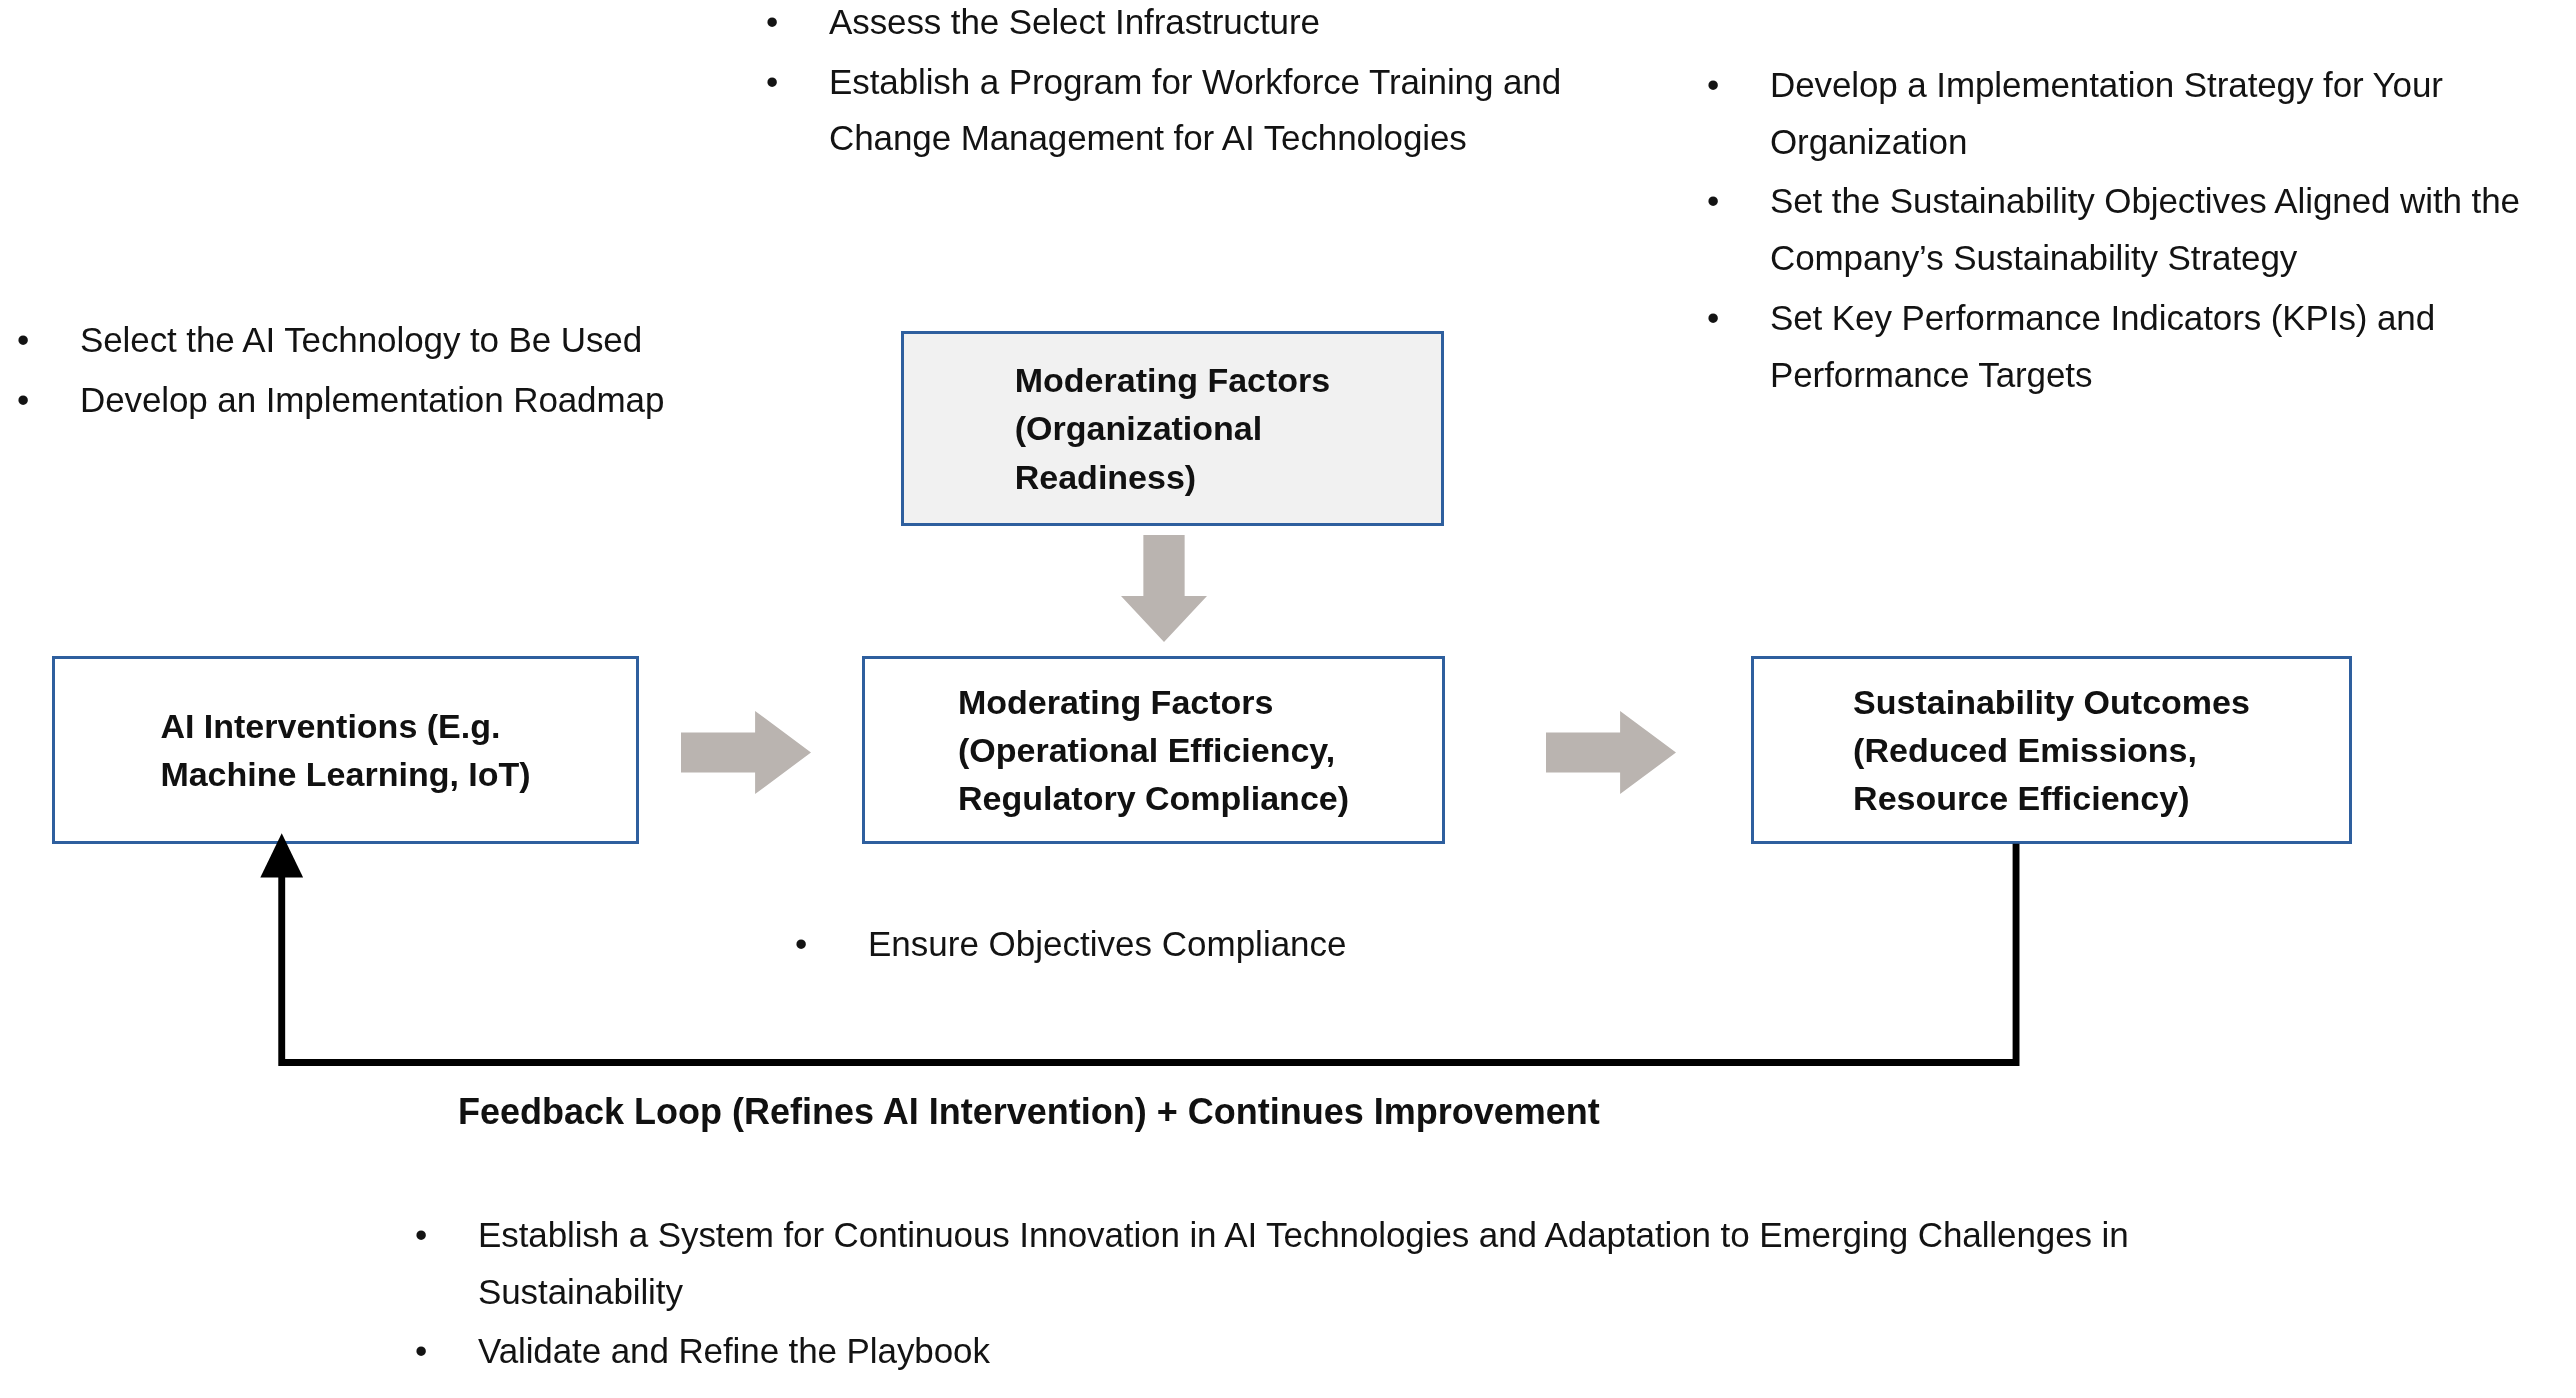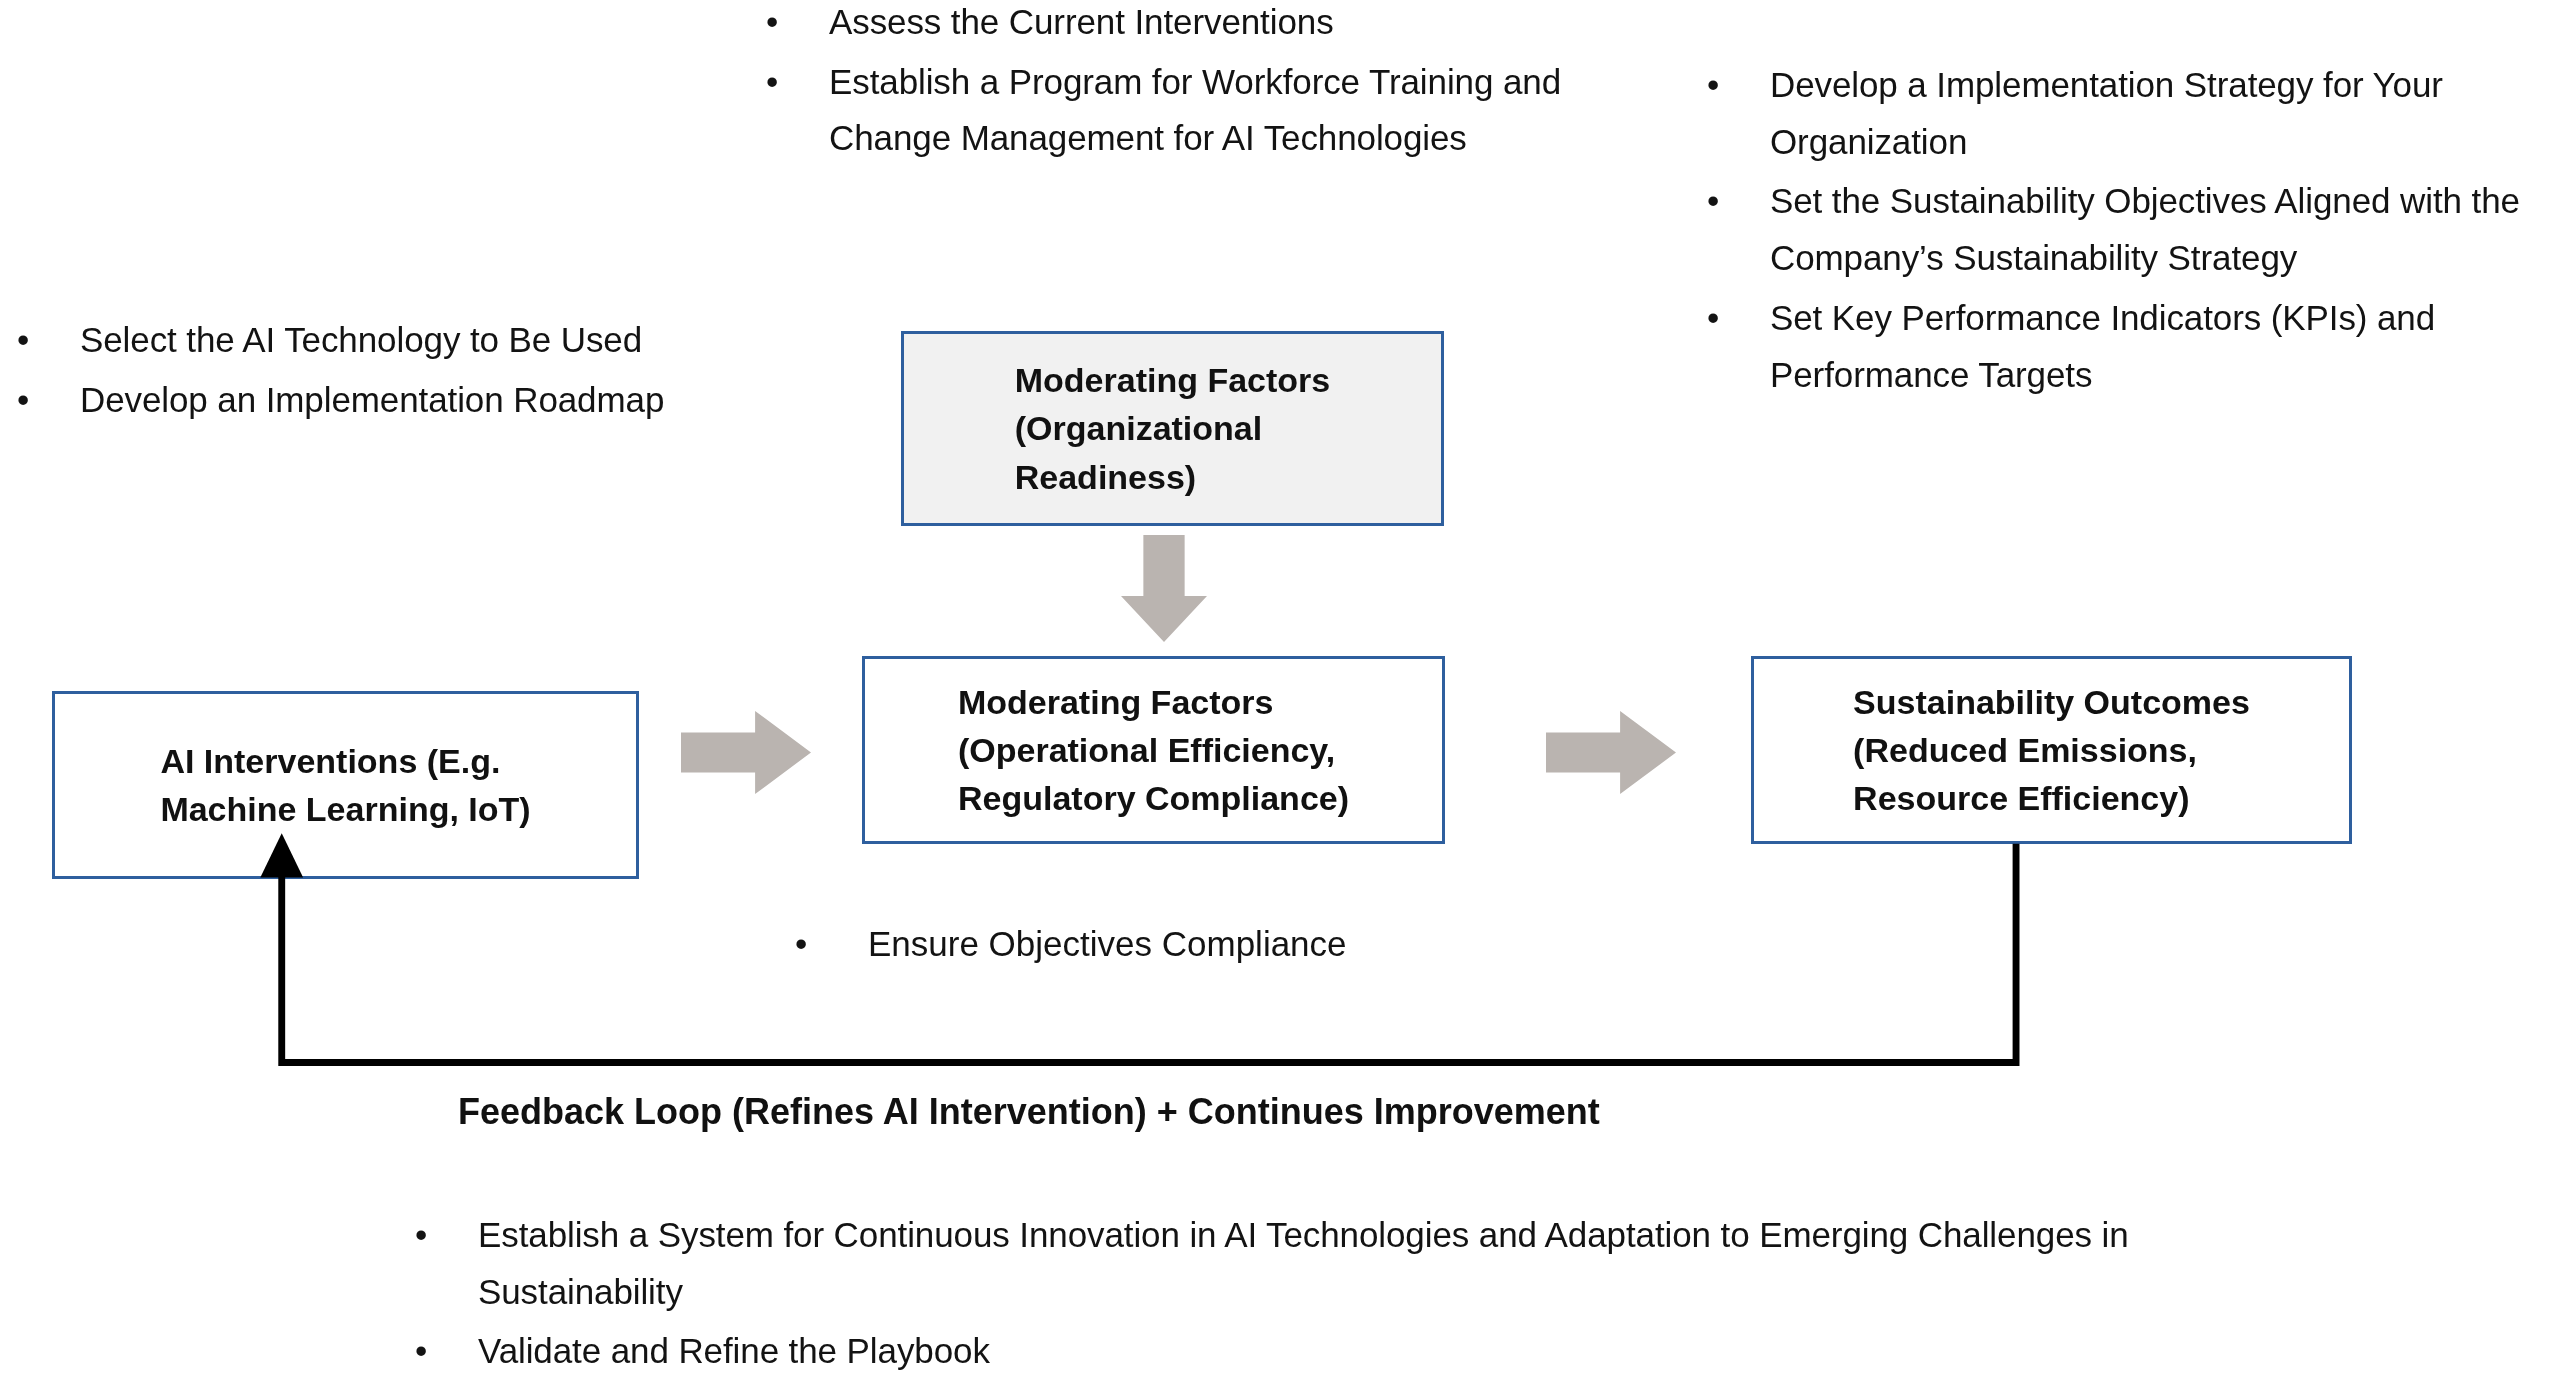--- a/index.html
+++ b/index.html
@@ -113,21 +113,21 @@
   }
 </style>
 </head>
 <body>
 
 <div id="canvas">
 
   <ul class="bullet-list" style="left:749px; top:-6.1px; width:818px;">
     <li class="bullet-item">
       <span class="dot">•</span>
-      <span>Assess the Current Interventions</span>
+      <span>Assess the Select Infrastructure</span>
     </li>
     <li class="bullet-item">
       <span class="dot">•</span>
       <span>Establish a Program for Workforce Training and Change Management for AI Technologies</span>
     </li>
   </ul>
 
   <ul class="bullet-list" style="left:1690px; top:57px; width:891px;">
     <li class="bullet-item">
       <span class="dot">•</span>
@@ -155,21 +155,21 @@
   </ul>
 
   <div class="flow-box tinted" style="left:901px; top:331px; width:543px; height:195px;">
     <span class="box-label">Moderating Factors
 (Organizational
 Readiness)</span>
   </div>
 
   <div class="arrow-down" style="left:1121px; top:535px; width:86px; height:107px;"></div>
 
-  <div class="flow-box" style="left:52px; top:691px; width:587px; height:188px;">
+  <div class="flow-box" style="left:52px; top:656px; width:587px; height:188px;">
     <span class="box-label">AI Interventions (E.g.
 Machine Learning, IoT)</span>
   </div>
 
   <div class="arrow-right" style="left:681px; top:711px; width:130px; height:83px;"></div>
 
   <div class="flow-box" style="left:862px; top:656px; width:583px; height:188px;">
     <span class="box-label">Moderating Factors
 (Operational Efficiency,
 Regulatory Compliance)</span>

